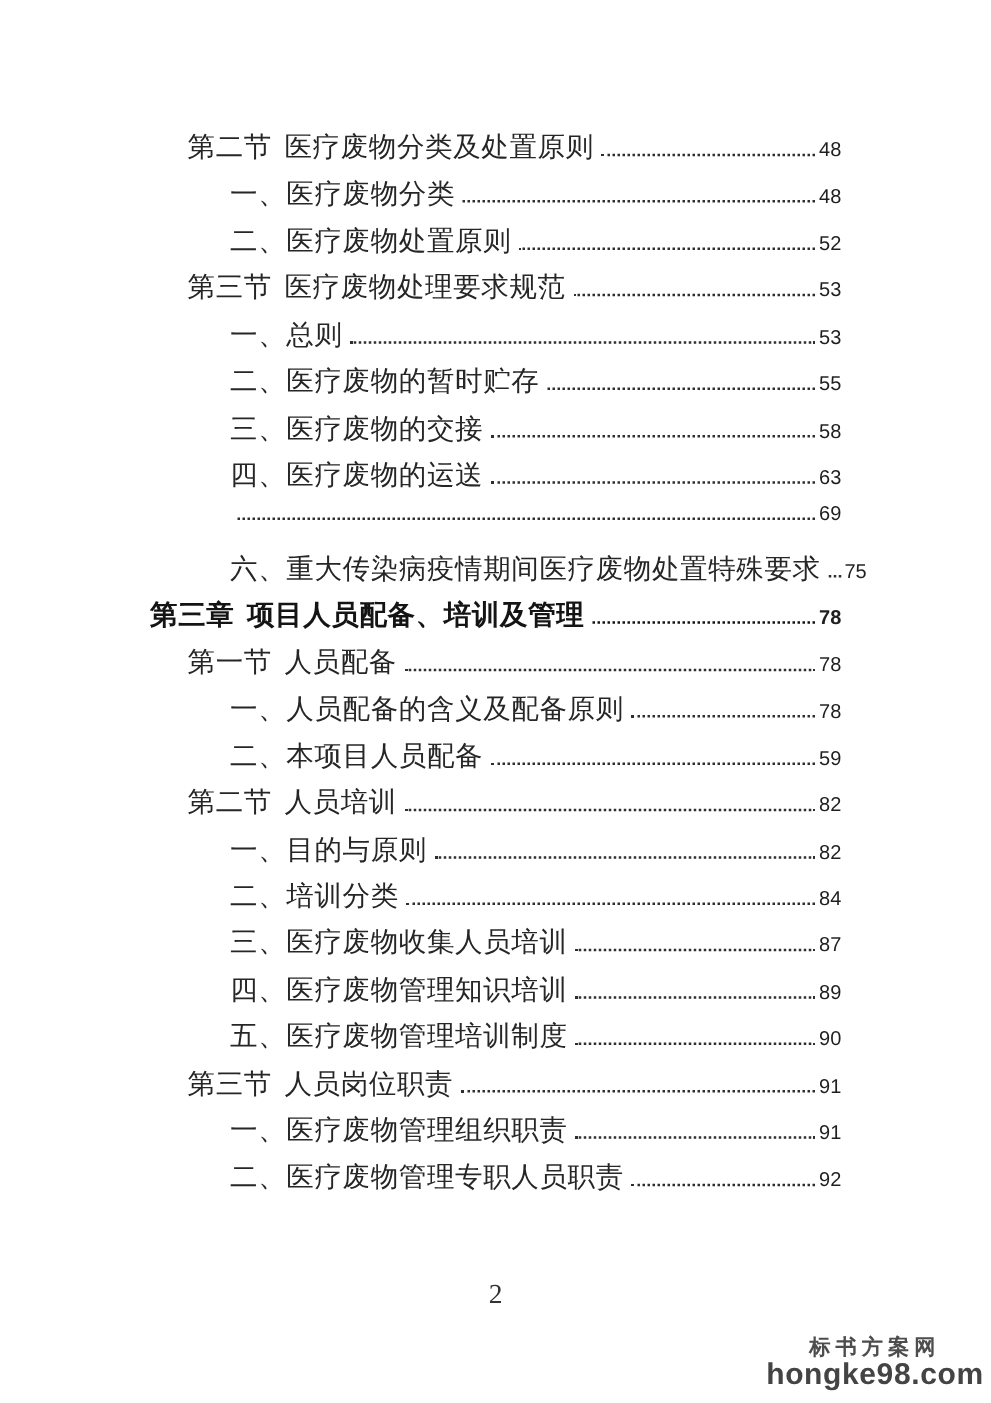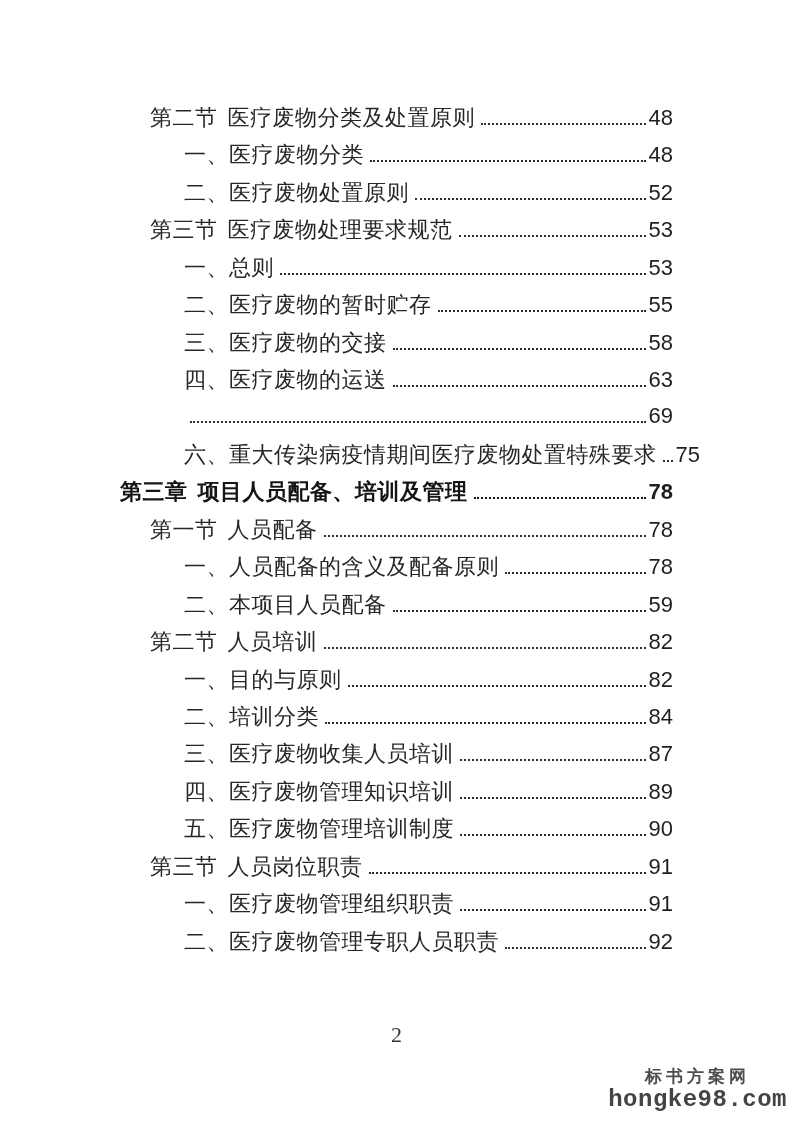--- a/index.html
+++ b/index.html
@@ -37,37 +37,37 @@
   .leader {
     flex: 1 1 auto;
     min-width: 10px;
     margin: 0 3px 0 6px;
     border-bottom: 2.6px dotted #2e2e2e;
     position: relative;
   }
   .lvl-chapter .leader { border-bottom-color: #141414; }
   .pagenum {
     font-family: "Liberation Sans", sans-serif;
-    font-size: 22px;
+    font-size: 16px;
     color: #1f1f1f;
   }
   .lvl-chapter .pagenum { font-weight: bold; }
   .footer-pagenum {
     position: absolute;
     top: 1022px; left: 0;
     width: 100%;
     text-align: center;
     font-size: 22px;
     color: #333333;
   }
   .watermark {
     position: absolute;
     right: 6px; bottom: 10px;
     text-align: center;
-    font-family: Liberation Mono, monospace;
+    font-family: Liberation Sans, sans-serif;
     color: #4a4a4a;
     line-height: 1.05;
   }
   .watermark .site-name {
     display: block;
     font-size: 17px;
     font-weight: bold;
     letter-spacing: 4px;
     color: #4d4d4d;
   }

